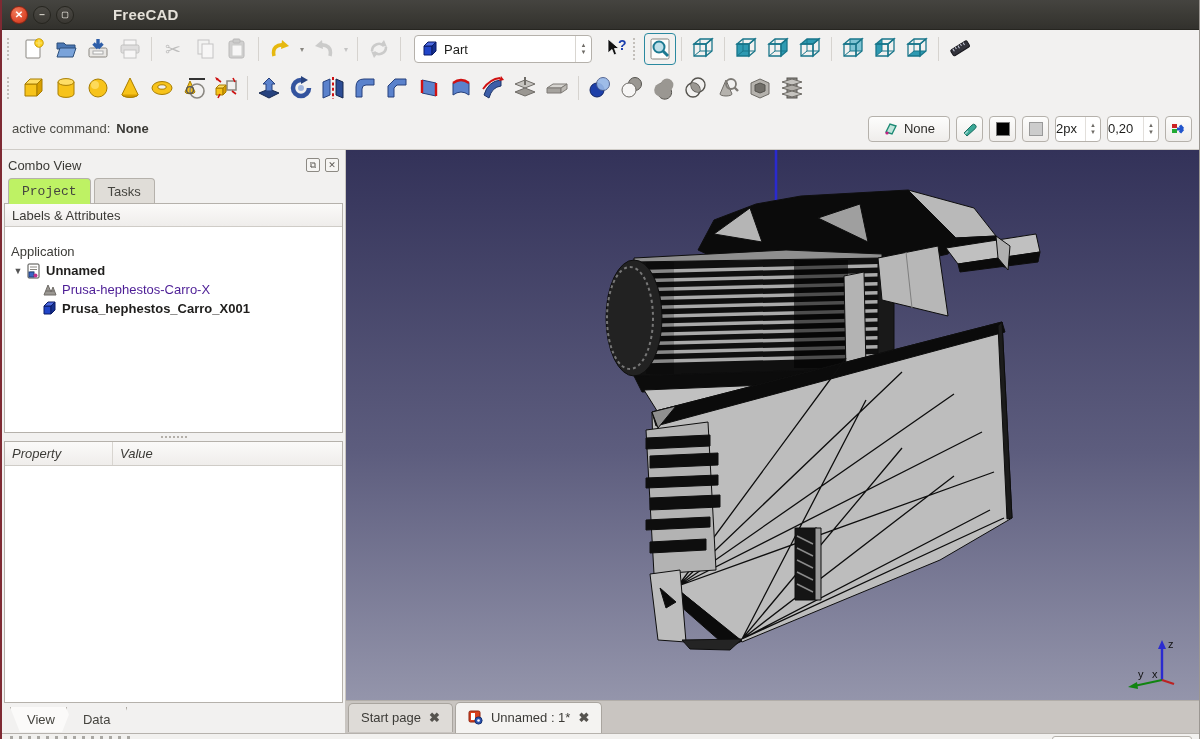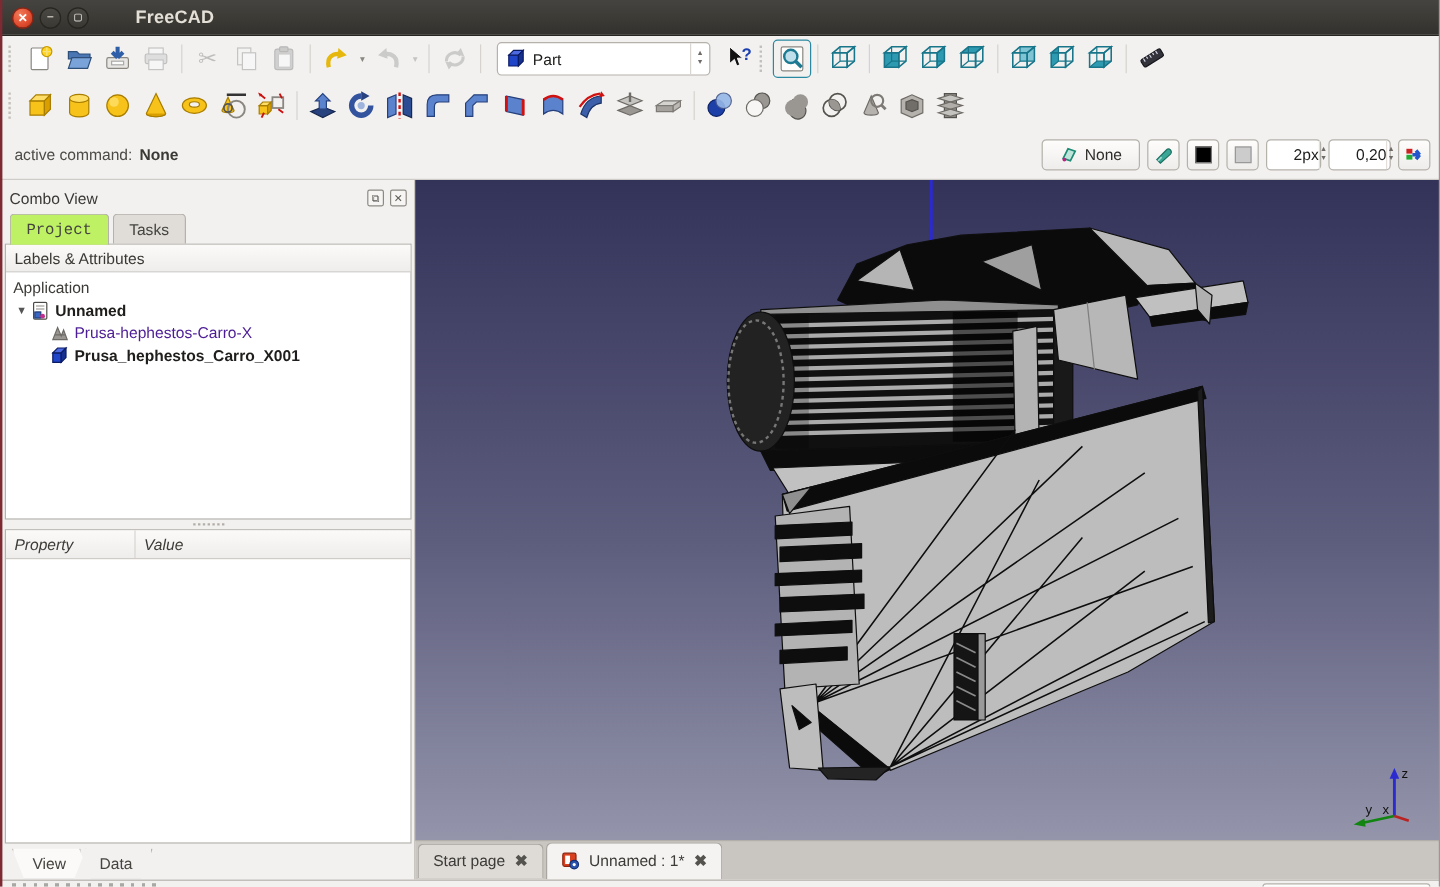--- a/index.html
+++ b/index.html
@@ -44,42 +44,42 @@
             border-bottom:1px solid #cfccc7; }
   .cmdbar .cap { color:#4c4b46;text-align:center; }
   .cmdbar .val { font-weight:bold; color:#3a3935; margin-left:6px; }
   .tray { margin-left:auto; display:flex; align-items:center; gap:6px; }
   .traybtn { height:26px; background:linear-gradient(#fdfdfc,#efedeb); border:1px solid #b5b1ab;
              border-radius:4px; display:flex; align-items:center; justify-content:center; }
   .plane-btn { width:82px; gap:5px; font-size:13px; color:#2d2c29; }
   .sq-btn { width:27px; }
   .swatch { width:14px; height:14px; border:1px solid #777; }
   .spinbox { height:26px; background:#fff; border:1px solid #b5b1ab; border-radius:4px;
-             display:flex; align-items:center; padding-left:22px; }
+             display:flex; align-items:center; padding-left:0; }
   .spinbox .sb-val { flex:1; color:#1d1d1b; }
   .spinbox .sb-arrows { width:15px; height:100%; display:flex; flex-direction:column; align-items:center;
              justify-content:center; font-size:6px; line-height:7px; color:#6e6b66; border-left:1px solid #e2dfdb; }
 
   
   .main { display:flex; height:583px; }
 
   
   .dock { width:345px; display:flex; flex-direction:column; background:#f2f1f0; padding:2px 2px 0 4px; }
   .dock-title { height:26px; display:flex; align-items:center; padding:0 4px; }
   .dock-title .t { flex:1; color:#3a3935; }
   .mini-btn { width:14px; height:14px; border:1px solid #8d8a84; border-radius:2px; margin-left:5px;
               font-size:9px; line-height:12px; text-align:center; color:#5d5a55; background:#f6f5f3; }
   .cv-tabs { display:flex; height:26px; padding-left:4px; }
   .cv-tab { padding:0 13px; display:flex; align-items:center; border:1px solid #b5b1ab; border-bottom:none;
             border-radius:4px 4px 0 0; background:#e0ddd8; margin-right:3px; color:#45443f; }
   .cv-tab.active { background:#bef264; font-weight:normal; position:relative; z-index:2;font-family:Liberation Mono, monospace; }
   .tree-box { border:1px solid #b5b1ab; background:#fff; height:230px; display:flex; flex-direction:column; margin-top:-1px; }
   .tree-header { height:23px; background:linear-gradient(#fbfaf9,#efedeb); border-bottom:1px solid #cfccc7;
                  display:flex; align-items:center; padding-left:7px; color:#3a3935; }
-  .tree-body { flex:1; padding:3px 0 0 6px; overflow:hidden; }
+  .tree-body { flex:1; padding:3px 0 0 6px; overflow:hidden;margin-top:12px; }
   .trow { display:flex; align-items:center; height:19px; }
   .trow .tw { width:14px; font-size:9px; color:#555; text-align:center; }
   .trow .ticon { width:17px; height:15px; margin-right:4px; display:flex; align-items:center; justify-content:center; }
   .bold { font-weight:bold; color:#1f1e1c; }
   .dim { color:#4c1d95; }
   .splitter { height:8px; display:flex; align-items:center; justify-content:center; }
   .splitter .dots { width:26px; border-top:2px dotted #b3afa9; }
   .prop-box { border:1px solid #b5b1ab; background:#fff; flex:1; display:flex; flex-direction:column; }
   .prop-head { height:24px; background:linear-gradient(#fbfaf9,#efedeb); border-bottom:1px solid #cfccc7;
                display:flex;font-style:italic; }

